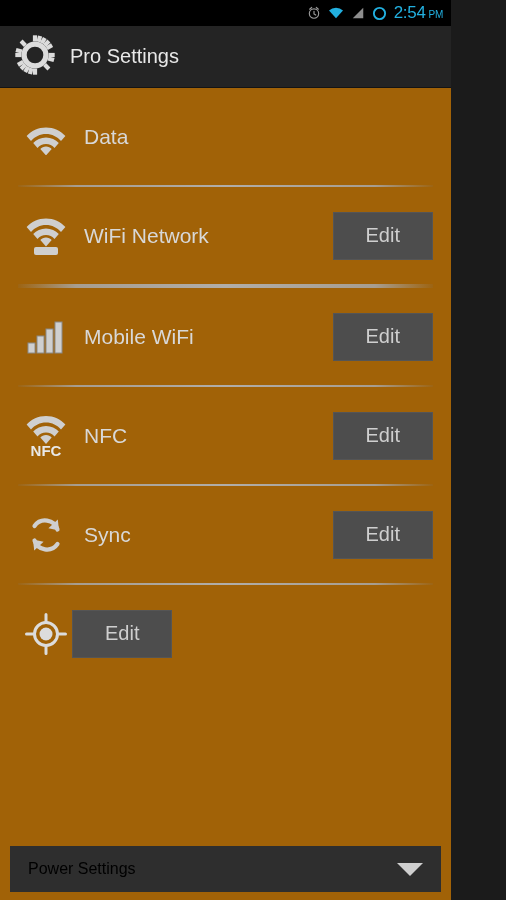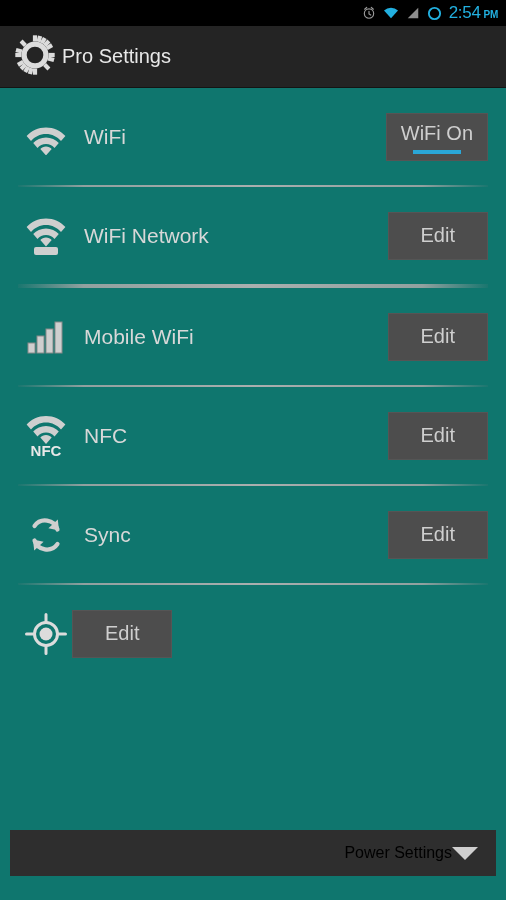--- a/index.html
+++ b/index.html
@@ -3,39 +3,39 @@
 <meta charset="utf-8">
 <title>Pro Settings</title>
 <style>
   * { margin:0; padding:0; box-sizing:border-box; }
   html, body {
     width:506px; height:900px;
     background:#1b1b1b;
     font-family:"Liberation Sans", sans-serif;
     overflow:hidden;
   }
-  #screen { position:relative; width:506px; height:900px; background:#0f766e; }
+  #screen { position:relative; width:451px; height:900px; background:#a16207; }
 
   
   .statusbar {
     height:26px; background:#000;
     display:flex; align-items:center; justify-content:flex-end;
     padding-right:8px; gap:7px;
   }
   .sb-icon { display:flex; align-items:center; }
   .sb-clock {
     color:#22b0e0; font-size:17px; letter-spacing:-0.3px;
     display:flex; align-items:baseline; gap:3px;
   }
-  .sb-clock .ampm { font-size:10px; font-weight:bold; }
+  .sb-clock .ampm { font-size:10px; font-weight:normal; }
 
   
   .actionbar {
     height:62px; background:#242424;
-    display:flex; align-items:center; gap:6px; padding-left:14px;
+    display:flex; align-items:center; gap:14px; padding-left:14px;
     border-bottom:1px solid #141414;
   }
   .app-title { color:#e8e8e8; font-size:20px; }
 
   
   .section-header {
     margin:8px 10px 0 10px; height:46px;
     background:#2e2e2e;
     display:flex; align-items:center; justify-content:space-between;
     padding:0 18px;
@@ -80,24 +80,24 @@
   }
   .btn.toggle { height:48px; padding:0 14px 6px 14px; }
   .btn .underline {
     position:absolute; bottom:6px; left:50%; transform:translateX(-50%);
     width:48px; height:4px; background:#2f2f2f;
   }
   .btn .underline.on { background:#2aa7d8; }
 
   
   .footer-header {
-    position:absolute; bottom:16px; left:0; right:0;
+    position:absolute; bottom:0; left:0; right:0;
     margin:0 10px 8px 10px; height:46px;
     background:#2e2e2e;
-    display:flex; align-items:center; justify-content:flex-end;
+    display:flex; align-items:center; justify-content:space-between;
     padding:0 18px;
   }
 </style>
 </head>
 <body>
 
 <div id="screen">
 
   <div class="statusbar">
     <span class="sb-icon">
@@ -162,25 +162,21 @@
   <div class="list">
 
     <div class="row">
       <span class="row-icon">
         <svg width="44" height="36" viewBox="0 0 44 36">
           <path d="M22 8.5C14.2 8.5 7.3 11.8 2.6 17l4.4 4.9C10.7 17.6 16 14.9 22 14.9s11.3 2.7 15 7l4.4-4.9C36.7 11.8 29.8 8.5 22 8.5Z" fill="#cfcfcf"></path>
           <path d="M22 18.4c-5.1 0-9.7 2.2-12.8 5.7l4.3 4.8c2-2.4 5.1-4 8.5-4s6.5 1.6 8.5 4l4.3-4.8c-3.1-3.5-7.7-5.7-12.8-5.7Z" fill="#cfcfcf"></path>
           <path d="M22 27.4c-2.3 0-4.3 1-5.7 2.6l5.7 6.4 5.7-6.4c-1.4-1.6-3.4-2.6-5.7-2.6Z" fill="#cfcfcf"></path>
         </svg>
       </span>
-      <span class="row-label">WiFi</span>
-      <span class="btn toggle">
-        <span>WiFi On</span>
-        <span class="underline on"></span>
-      </span>
+      <span class="row-label">Data</span>
     </div>
     <div class="divider"></div>
 
     <div class="row">
       <span class="row-icon">
         <svg width="44" height="44" viewBox="0 0 44 44">
           <path d="M22 4.5C14.2 4.5 7.3 7.8 2.6 13l4.4 4.9C10.7 13.6 16 10.9 22 10.9s11.3 2.7 15 7l4.4-4.9C36.7 7.8 29.8 4.5 22 4.5Z" fill="#cfcfcf"></path>
           <path d="M22 14.4c-5.1 0-9.7 2.2-12.8 5.7l4.3 4.8c2-2.4 5.1-4 8.5-4s6.5 1.6 8.5 4l4.3-4.8c-3.1-3.5-7.7-5.7-12.8-5.7Z" fill="#cfcfcf"></path>
           <path d="M22 23.4c-2.3 0-4.3 1-5.7 2.6l5.7 6.4 5.7-6.4c-1.4-1.6-3.4-2.6-5.7-2.6Z" fill="#cfcfcf"></path>
           <rect x="10" y="33" width="24" height="8" rx="2" fill="#cfcfcf"></rect>

